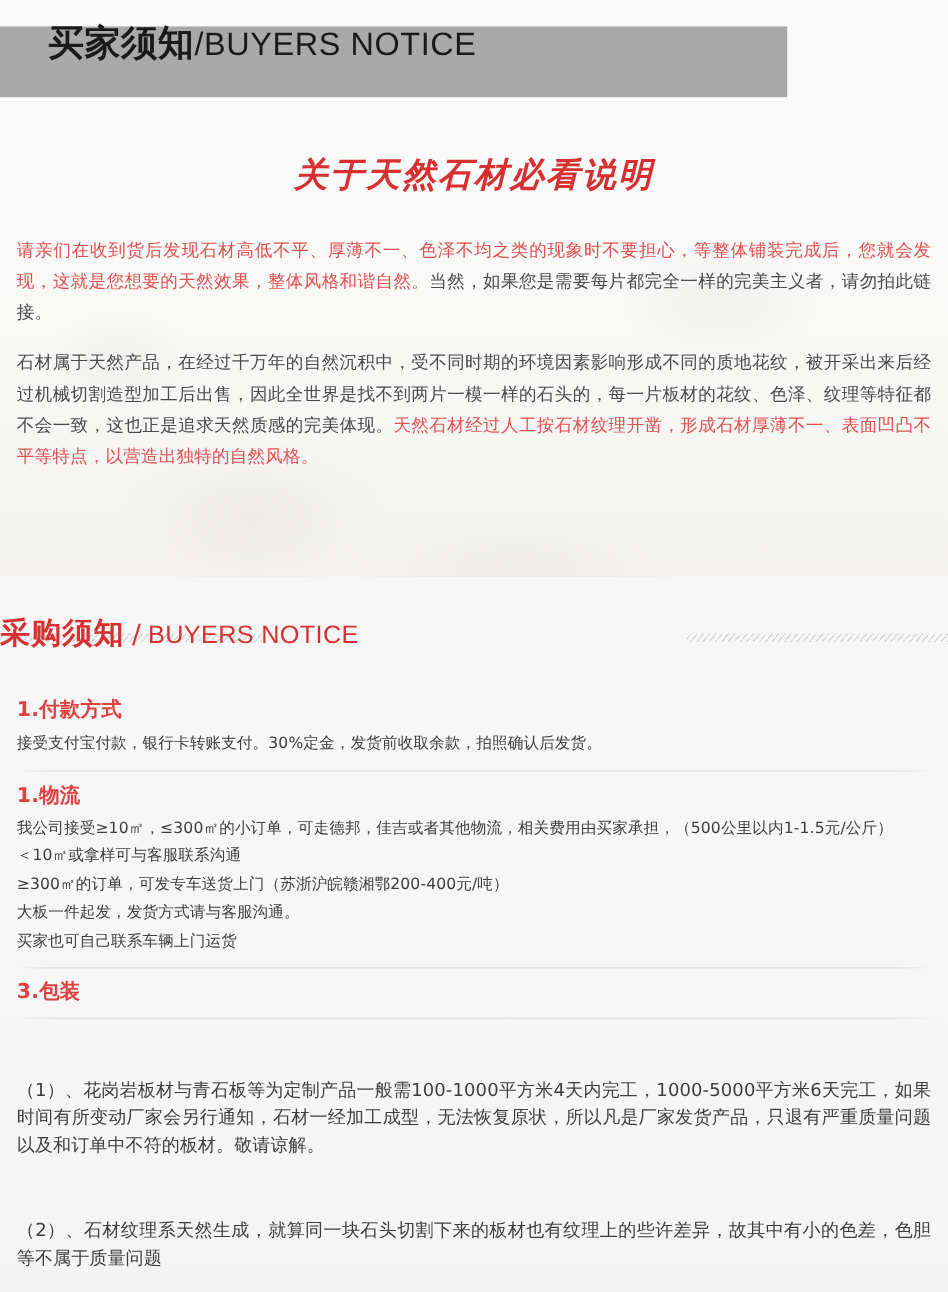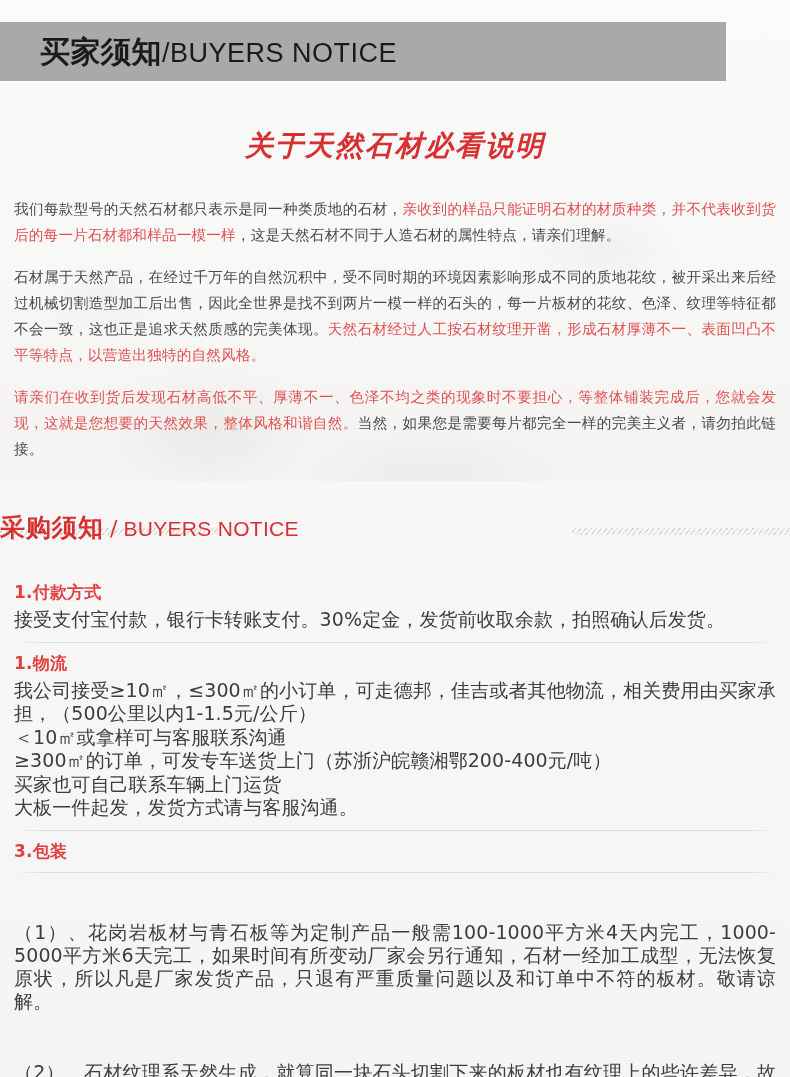--- a/index.html
+++ b/index.html
@@ -30,25 +30,25 @@
       radial-gradient(ellipse 200px 60px at 430px 470px, rgba(150,145,140,0.07), rgba(255,255,255,0) 70%),
       radial-gradient(ellipse 90px 60px at 100px 300px, rgba(150,145,140,0.06), rgba(255,255,255,0) 70%),
       linear-gradient(180deg, #fbfbfb 0%, #f8f8f7 55%, #f4f3f2 100%);
     overflow: hidden;
   }
 
   .banner {
     position: absolute;
     left: 0;
     top: 22px;
-    width: 726px;
+    width: 656px;
     height: 59px;
     background: #a9a9a9;
     display: flex;
-    align-items: center;
+    align-items: flex-start;
   }
   .banner-text {
     margin-left: 40px;
     color: #1a1a1a;
     font-size: 30px;
     line-height: 1;
     letter-spacing: 0.5px;
     white-space: nowrap;
   }
   .banner-text .cn {
@@ -158,33 +158,33 @@
   .blk-head {
     color: #e04040;
     font-size: 17px;
     font-weight: 700;
     line-height: 22px;
     margin-bottom: 5px;
     letter-spacing: 0.2px;
   }
   .blk-line {
     color: #3d3d3d;
-    font-size: 19px;
+    font-size: 13px;
     line-height: 23.5px;
     letter-spacing: 0.1px;
     text-align: justify;
   }
   .divider {
     height: 1px;
     background: linear-gradient(90deg, rgba(200,200,200,0) 0%, #dcdcdc 4%, #dcdcdc 96%, rgba(200,200,200,0) 100%);
     margin: 10px 0 9px 0;
   }
   .item-para {
     color: #3d3d3d;
-    font-size: 19px;
+    font-size: 15px;
     line-height: 23px;
     text-align: justify;
     margin-bottom: 13px;
     letter-spacing: 0.1px;
     margin-top: 48px;
   }
   .item-para:last-child { margin-bottom: 0; }
 </style>
 </head>
 <body>
@@ -196,25 +196,24 @@
     <div class="banner">
       <div class="banner-text">
         <span class="cn">买家须知</span><span class="en">/BUYERS NOTICE</span>
       </div>
     </div>
 
     <div class="notice-title">关于天然石材必看说明</div>
 
     <div class="notice-body">
 
-      <p class="para"><span>我们每款型号的天然石材都只表示是同一种类质地的石材，</span><span class="red">亲收到的样品只能证明石材的材质种类，并不代表收到货后的每一片石材都和样品一模一样</span><span>，这是天然石材不同于人造石材的属性特点，请亲们理解。</span></p>
+
+      <p class="para"><span class="red">请亲们在收到货后发现石材高低不平、厚薄不一、色泽不均之类的现象时不要担心，等整体铺装完成后，您就会发现，这就是您想要的天然效果，整体风格和谐自然。</span><span>当然，如果您是需要每片都完全一样的完美主义者，请勿拍此链接。</span></p>
 
       <p class="para"><span>石材属于天然产品，在经过千万年的自然沉积中，受不同时期的环境因素影响形成不同的质地花纹，被开采出来后经过机械切割造型加工后出售，因此全世界是找不到两片一模一样的石头的，每一片板材的花纹、色泽、纹理等特征都不会一致，这也正是追求天然质感的完美体现。</span><span class="red">天然石材经过人工按石材纹理开凿，形成石材厚薄不一、表面凹凸不平等特点，以营造出独特的自然风格。</span></p>
-
-      <p class="para"><span class="red">请亲们在收到货后发现石材高低不平、厚薄不一、色泽不均之类的现象时不要担心，等整体铺装完成后，您就会发现，这就是您想要的天然效果，整体风格和谐自然。</span><span>当然，如果您是需要每片都完全一样的完美主义者，请勿拍此链接。</span></p>
 
     </div>
   </div>
 
   <div class="section-purchase">
 
     <div class="purchase-head">
       <div class="hatch hatch-left"></div>
       <div class="hatch hatch-right"></div>
       <div class="purchase-title">
@@ -229,22 +228,22 @@
         <div class="blk-line">接受支付宝付款，银行卡转账支付。30%定金，发货前收取余款，拍照确认后发货。</div>
       </div>
 
       <div class="divider"></div>
 
       <div class="blk">
         <div class="blk-head">1.物流</div>
         <div class="blk-line">我公司接受≥10㎡，≤300㎡的小订单，可走德邦，佳吉或者其他物流，相关费用由买家承担，（500公里以内1-1.5元/公斤）</div>
         <div class="blk-line">＜10㎡或拿样可与客服联系沟通</div>
         <div class="blk-line">≥300㎡的订单，可发专车送货上门（苏浙沪皖赣湘鄂200-400元/吨）</div>
+        <div class="blk-line">大板一件起发，发货方式请与客服沟通。</div>
         <div class="blk-line">买家也可自己联系车辆上门运货</div>
-        <div class="blk-line">大板一件起发，发货方式请与客服沟通。</div>
       </div>
 
       <div class="divider"></div>
 
       <div class="blk">
         <div class="blk-head">3.包装</div>
       </div>
 
       <div class="divider"></div>
 

